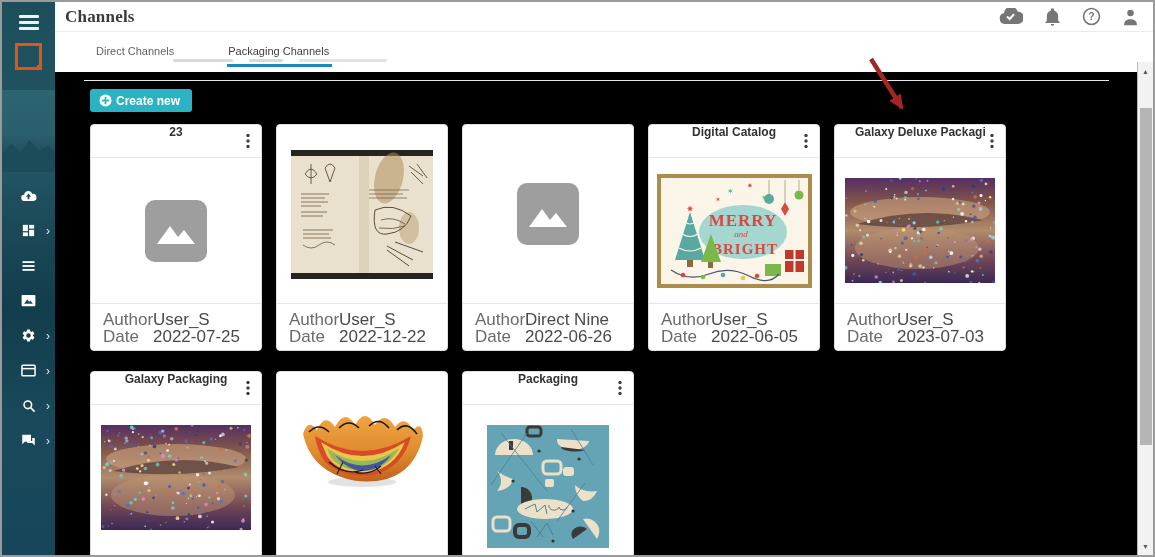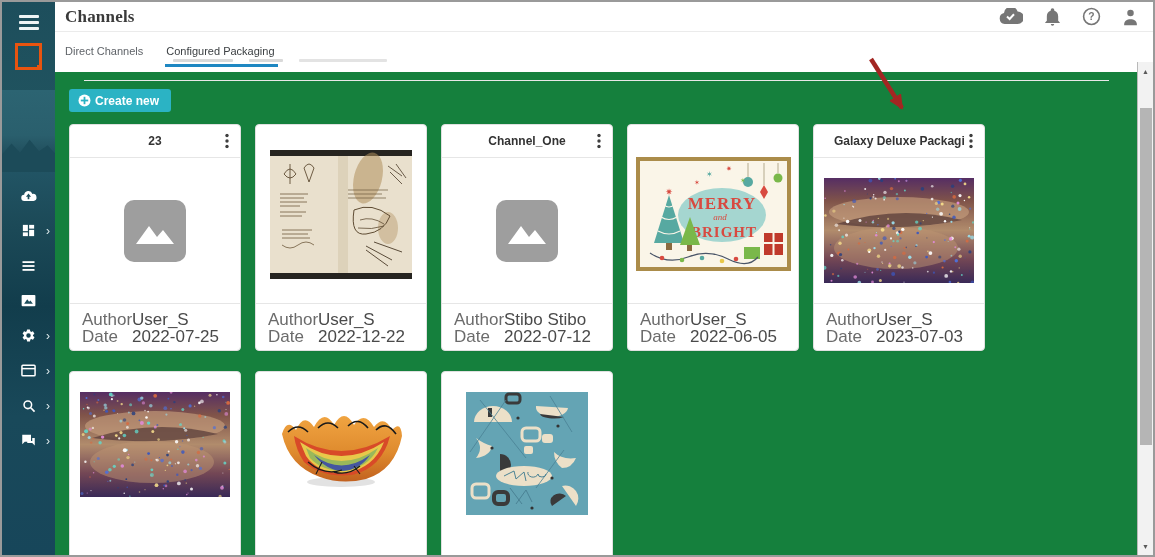--- a/index.html
+++ b/index.html
@@ -42,48 +42,48 @@
   .topbar {
     height:30px; flex:0 0 30px; display:flex; align-items:center;
     border-bottom:1px solid #ebebeb; padding:0 14px 0 10px; background:#fff; z-index:2;
   }
   .page-title { font-family:"Liberation Serif", serif; font-size:17px; color:#3a3a3a; letter-spacing:.2px; }
   .topbar-icons { margin-left:auto; display:flex; align-items:center; gap:21px; }
   .hicon { display:flex; align-items:center; cursor:pointer; }
 
   .tabbar { position:relative; height:40px; flex:0 0 40px; background:#fff; z-index:2; }
   .tabs { position:absolute; left:10px; bottom:5px; display:flex; gap:23px; }
-  .tab { position:relative; font-size:11px; color:#5f6368; padding-bottom:10px; cursor:pointer; }
+  .tab { position:relative; font-size:11px; color:#5f6368; padding-bottom:10px; cursor:pointer;margin-left:31px; }
   .tab.active { color:#3c4043; }
   .tab.active::after { content:""; position:absolute; left:-1px; right:-3px; bottom:0; height:3px; background:#1e87c2; }
   .remnant { position:absolute; left:118px; bottom:10px; display:flex; gap:16px; }
   .remnant i { display:block; height:3px; background:#d9d9d9; border-radius:1px; }
   .remnant i:nth-child(1){width:60px;} .remnant i:nth-child(2){width:34px;} .remnant i:nth-child(3){width:88px;background:#e3e3e3;}
 
-  .scroll-area { position:relative; flex:1; overflow:hidden; background:#15803d; padding:0 0 0 14px; }
+  .scroll-area { position:relative; flex:1; overflow:hidden; background:#000000; padding:0 0 0 35px; }
   .top-divider { position:absolute; top:8px; left:29px; right:44px; height:1px; background:#e8e8e8; }
 
   .create-btn {
     margin-top:17px; height:23px; display:inline-flex; align-items:center; gap:4px;
     background:#2bb3c4; color:#fff; border:none; border-radius:3px;
     font-size:12px; font-weight:bold; padding:0 12px 0 9px; cursor:pointer;
     font-family:"Liberation Sans", sans-serif;
   }
   .create-btn svg { display:block; }
 
   .grid {
     margin-top:12px; display:grid;
     grid-template-columns:repeat(5,172px); column-gap:14px; row-gap:20px;
   }
   .card {
     width:172px; height:227px; background:#fff; border:1px solid #e0e0e0; border-radius:4px;
     display:flex; flex-direction:column; box-shadow:0 1px 2px rgba(0,0,0,.04); overflow:hidden;
   }
   .card-head {
-    position:relative; flex:0 0 33px; display:flex; align-items:center; justify-content:center;
+    position:relative; flex:0 0 33px; display:flex; justify-content:center;
     border-bottom:1px solid #e6e6e6;
   }
   .card-title { font-size:12px; font-weight:bold; color:#333; max-width:130px; white-space:nowrap; overflow:hidden; }
   .kebab { position:absolute; right:6px; top:50%; transform:translateY(-50%); background:none; border:none; padding:4px 5px; cursor:pointer; }
   .kebab svg { display:block; }
   .card-image { flex:1; display:flex; align-items:center; justify-content:center; overflow:hidden; }
   .card.no-meta .card-image { align-items:flex-start; padding-top:20px; }
   .card-image svg, .card-image .ph svg { display:block; }
   .card-meta { flex:0 0 47px; border-top:1px solid #e6e6e6; padding:7px 0 0 12px; }
   .meta-row { display:flex; font-size:17px; line-height:17px; }
@@ -222,21 +222,21 @@
     </div>
 
     <div class="tabbar">
       <div class="remnant">
           <i></i>
           <i></i>
           <i></i>
         </div>
       <div class="tabs" id="tabs">
           <div class="tab">Direct Channels</div>
-          <div class="tab active">Configured Packaging</div>
+          <div class="tab active">Packaging Channels</div>
         </div>
     </div>
 
     <div class="scroll-area">
       <div class="top-divider"></div>
       <button class="create-btn">
         <svg width="13" height="13" viewBox="0 0 13 13">
           <circle cx="6.5" cy="6.5" r="6" fill="#fff"></circle>
           <rect x="5.6" y="2.8" width="1.8" height="7.4" fill="#2bb3c4"></rect>
           <rect x="2.8" y="5.6" width="7.4" height="1.8" fill="#2bb3c4"></rect>
@@ -299,50 +299,50 @@
                 <span class="meta-label">Author</span>
                 <span class="meta-value">User_S</span>
               </div>
       <div class="meta-row">
                 <span class="meta-label">Date</span>
                 <span class="meta-value">2022-12-22</span>
               </div>
     </div>
   </article>
           <article class="card">
+    <div class="card-image">
+              <div class="ph">
+                <svg width="62" height="62" viewBox="0 0 62 62">
+                  <rect width="62" height="62" rx="10" fill="#9e9e9e"></rect>
+                  <polygon points="12,44 25,26 33,37 39,30 50,44" fill="#fff"></polygon>
+                </svg>
+              </div>
+            </div>
+    <div class="card-meta">
+      <div class="meta-row">
+                <span class="meta-label">Author</span>
+                <span class="meta-value">Direct Nine</span>
+              </div>
+      <div class="meta-row">
+                <span class="meta-label">Date</span>
+                <span class="meta-value">2022-06-26</span>
+              </div>
+    </div>
+  </article>
+          <article class="card">
     <div class="card-head">
-      <span class="card-title">Channel_One</span>
+      <span class="card-title">Digital Catalog</span>
       <button class="kebab">
         <svg width="4" height="15" viewBox="0 0 4 15">
           <circle cx="2" cy="2" r="1.7" fill="#3f3f3f"></circle>
                   <circle cx="2" cy="7.5" r="1.7" fill="#3f3f3f"></circle>
                   <circle cx="2" cy="13" r="1.7" fill="#3f3f3f"></circle>
         </svg>
       </button>
     </div>
-    <div class="card-image">
-              <div class="ph">
-                <svg width="62" height="62" viewBox="0 0 62 62">
-                  <rect width="62" height="62" rx="10" fill="#9e9e9e"></rect>
-                  <polygon points="12,44 25,26 33,37 39,30 50,44" fill="#fff"></polygon>
-                </svg>
-              </div>
-            </div>
-    <div class="card-meta">
-      <div class="meta-row">
-                <span class="meta-label">Author</span>
-                <span class="meta-value">Stibo Stibo</span>
-              </div>
-      <div class="meta-row">
-                <span class="meta-label">Date</span>
-                <span class="meta-value">2022-07-12</span>
-              </div>
-    </div>
-  </article>
-          <article class="card">
     <div class="card-image">
               <svg width="155" height="114" viewBox="0 0 155 114">
                 <rect width="155" height="114" fill="#ab8c4a"></rect>
                 <rect x="4" y="4" width="147" height="106" fill="#faf5e8"></rect>
                 <ellipse cx="86" cy="58" rx="44" ry="27" fill="#a5d6d0"></ellipse>
                 <text x="86" y="52" text-anchor="middle" font-family="Liberation Serif, serif" font-size="17" font-weight="bold" fill="#d84a40" letter-spacing="1">MERRY</text>
                 <text x="84" y="63" text-anchor="middle" font-family="Liberation Serif, serif" font-style="italic" font-size="9" fill="#d84a40">and</text>
                 <text x="88" y="80" text-anchor="middle" font-family="Liberation Serif, serif" font-size="15" font-weight="bold" fill="#d84a40" letter-spacing="1">BRIGHT</text>
                 <polygon points="18,86 33,38 48,86" fill="#57a9a1"></polygon>
                 <path d="M22 74 q11 6 22 0 M25 60 q8 5 16 0 M28 48 q5 4 10 0" stroke="#faf5e8" stroke-width="1.2" fill="none"></path>
@@ -592,20 +592,30 @@
                 <span class="meta-label">Author</span>
                 <span class="meta-value">User_S</span>
               </div>
       <div class="meta-row">
                 <span class="meta-label">Date</span>
                 <span class="meta-value">2023-07-03</span>
               </div>
     </div>
   </article>
           <article class="card no-meta">
+    <div class="card-head">
+      <span class="card-title">Galaxy Packaging</span>
+      <button class="kebab">
+        <svg width="4" height="15" viewBox="0 0 4 15">
+          <circle cx="2" cy="2" r="1.7" fill="#3f3f3f"></circle>
+                  <circle cx="2" cy="7.5" r="1.7" fill="#3f3f3f"></circle>
+                  <circle cx="2" cy="13" r="1.7" fill="#3f3f3f"></circle>
+        </svg>
+      </button>
+    </div>
     <div class="card-image">
               <svg width="150" height="105" viewBox="0 0 150 105">
                 <defs>
                   <linearGradient id="gg5" x1="0" y1="0" x2="0" y2="1">
                     <stop offset="0" stop-color="#5a2f63"></stop>
                     <stop offset="0.22" stop-color="#8a5a45"></stop>
                     <stop offset="0.5" stop-color="#c29a6d"></stop>
                     <stop offset="0.78" stop-color="#7a4a52"></stop>
                     <stop offset="1" stop-color="#3a2a55"></stop>
                   </linearGradient>
@@ -812,20 +822,30 @@
                 <path d="M32 56 Q67 82 104 56 Q94 76 70 79 Q48 79 36 66 Z" fill="#9ab85a"></path>
                 <path d="M40 63 Q67 84 96 63 Q86 78 68 79 Q52 78 40 63 Z" fill="#4456a0"></path>
                 <path d="M14 40 Q24 30 34 40 M44 36 Q54 26 64 36 M74 34 Q84 24 94 36 M102 38 Q112 28 122 42" fill="none" stroke="#1a1a1a" stroke-width="1.6"></path>
                 <path d="M34 70 q16 14 34 8 M60 80 q14 4 26 -6" fill="none" stroke="#1a1a1a" stroke-width="1.3"></path>
                 <path d="M48 70 l-6 12 M80 74 l6 8" stroke="#1a1a1a" stroke-width="1.1"></path>
               </svg>
             </div>
 
   </article>
           <article class="card no-meta">
+    <div class="card-head">
+      <span class="card-title">Packaging</span>
+      <button class="kebab">
+        <svg width="4" height="15" viewBox="0 0 4 15">
+          <circle cx="2" cy="2" r="1.7" fill="#3f3f3f"></circle>
+                  <circle cx="2" cy="7.5" r="1.7" fill="#3f3f3f"></circle>
+                  <circle cx="2" cy="13" r="1.7" fill="#3f3f3f"></circle>
+        </svg>
+      </button>
+    </div>
     <div class="card-image">
               <svg width="122" height="123" viewBox="0 0 122 123">
                 <rect width="122" height="123" fill="#64a4b4"></rect>
                 <path d="M8 30 A19 16 0 0 1 46 30 Z" fill="#ece0c8"></path>
                 <rect x="22" y="16" width="4" height="9" fill="#3a3a3a"></rect>
                 <path d="M70 14 A16 10 0 0 0 102 16 Z" fill="#ece0c8"></path>
                 <path d="M74 22 a14 5 0 0 0 24 3 z" fill="#3a3a3a"></path>
                 <rect x="40" y="2" width="14" height="9" rx="3" fill="none" stroke="#3a3a3a" stroke-width="3"></rect>
                 <rect x="56" y="36" width="18" height="13" rx="4" fill="none" stroke="#ece0c8" stroke-width="3"></rect>
                 <rect x="76" y="42" width="11" height="9" rx="3" fill="#ece0c8"></rect>

